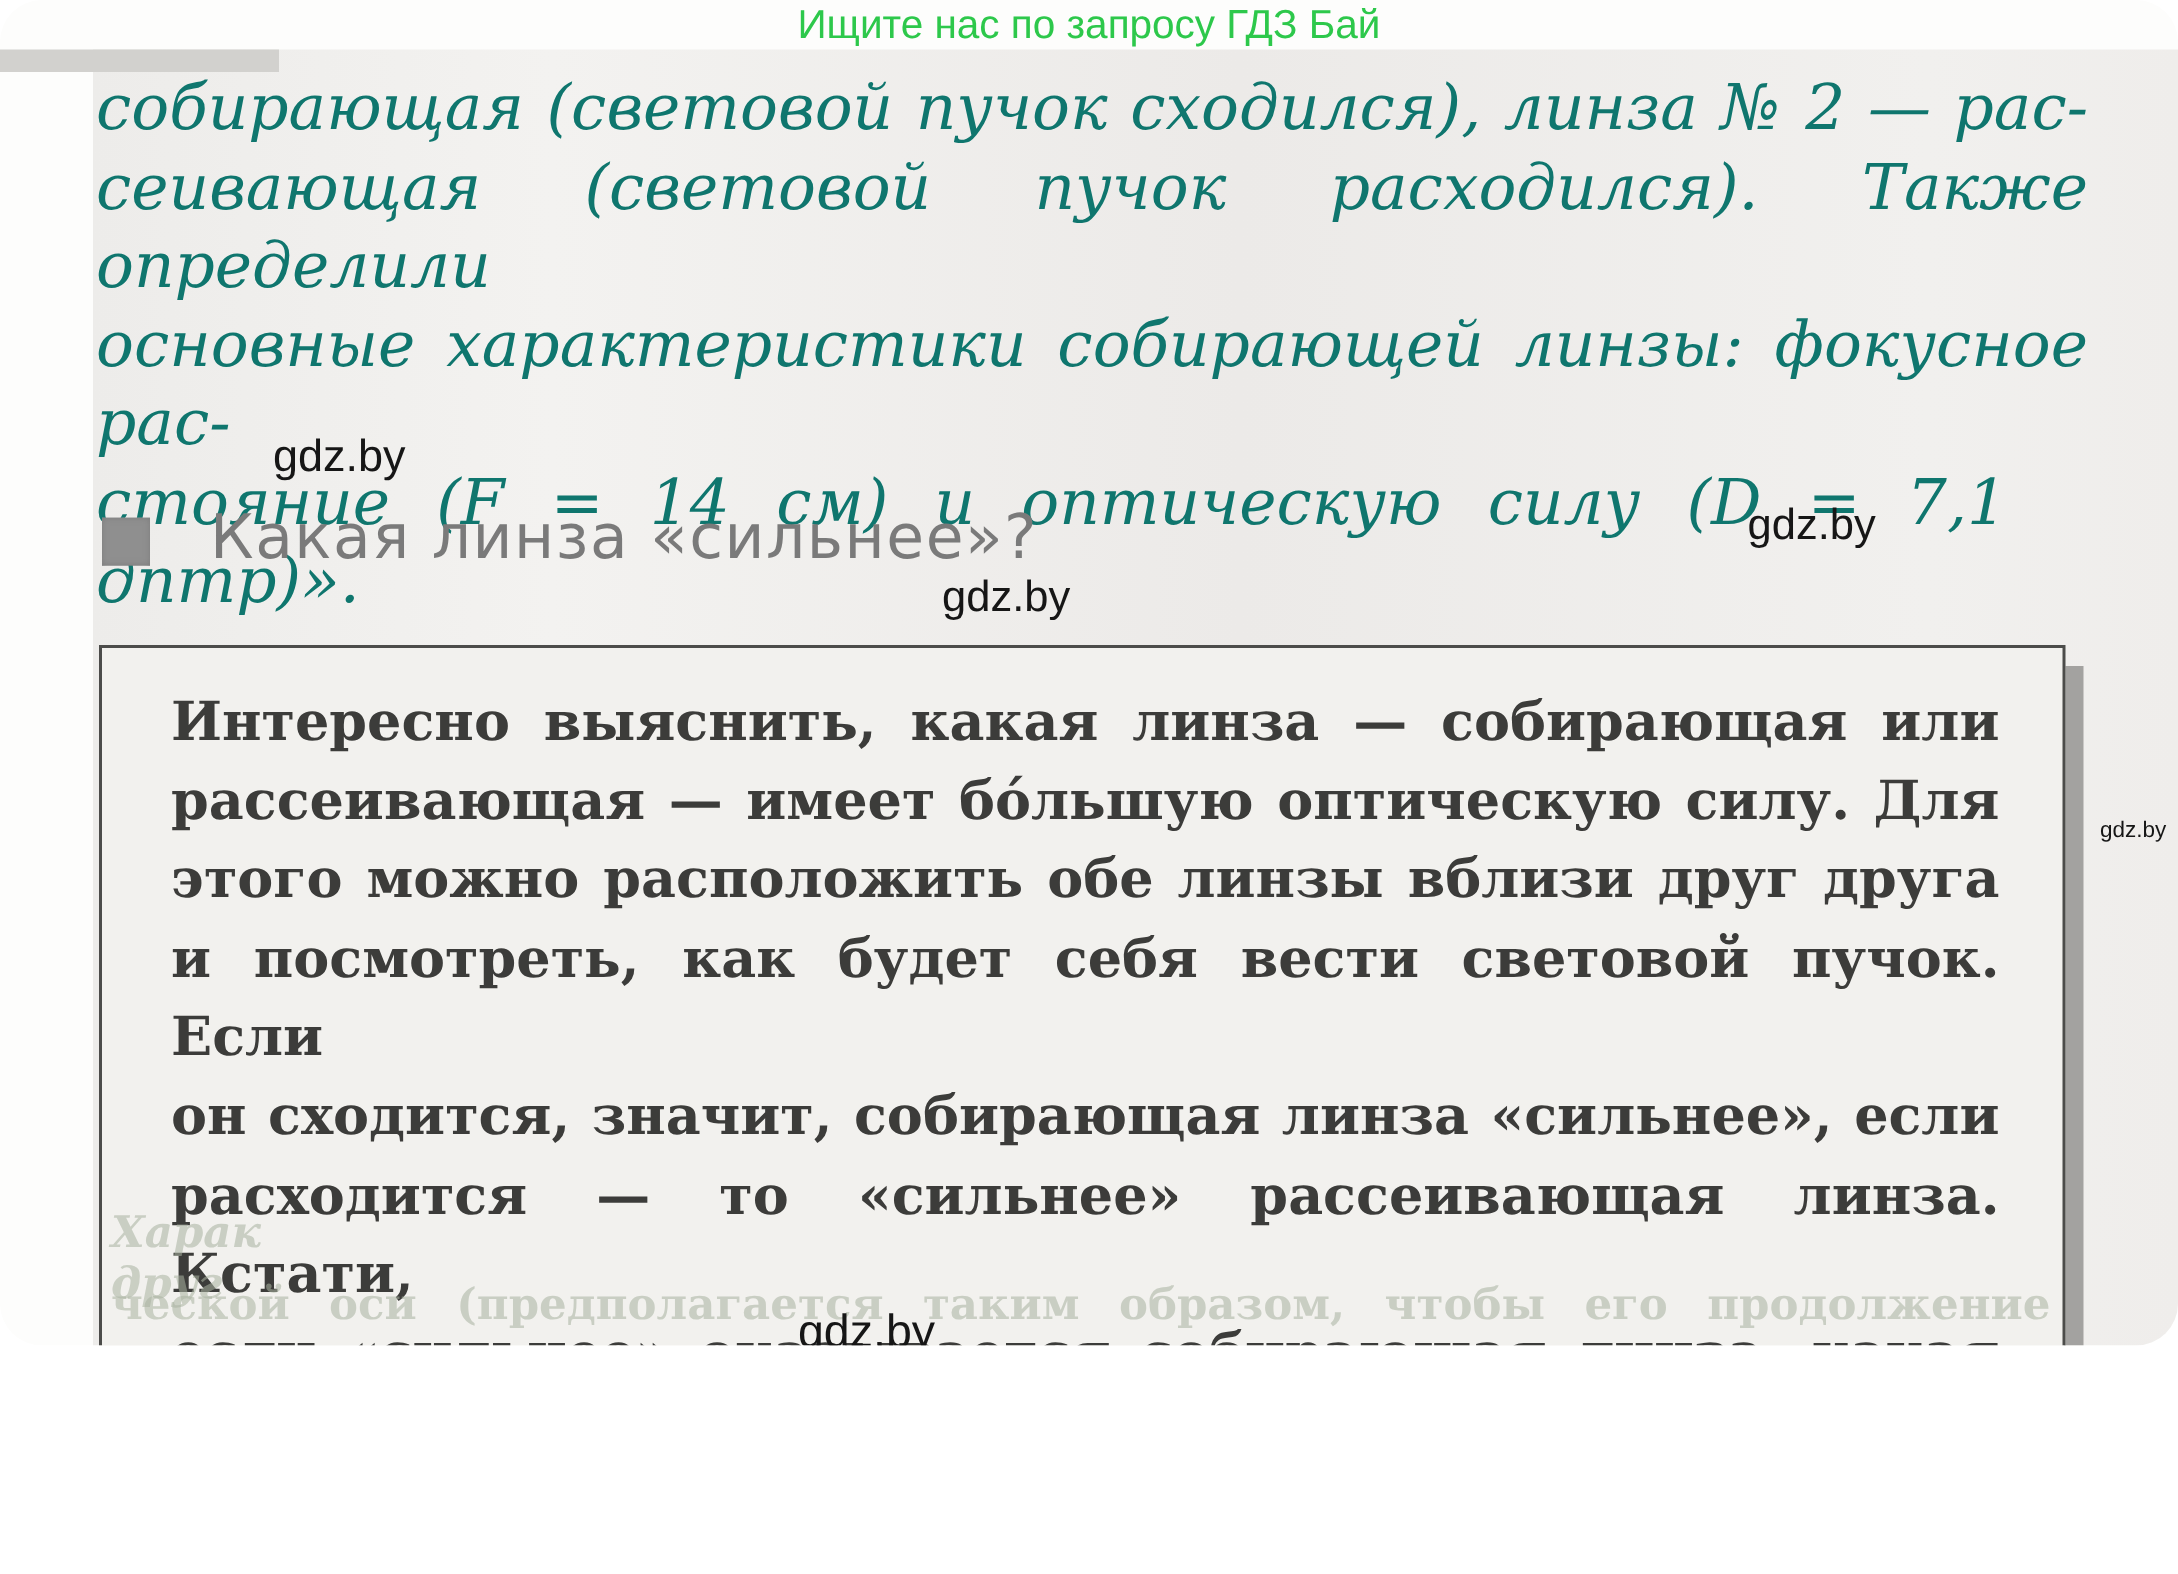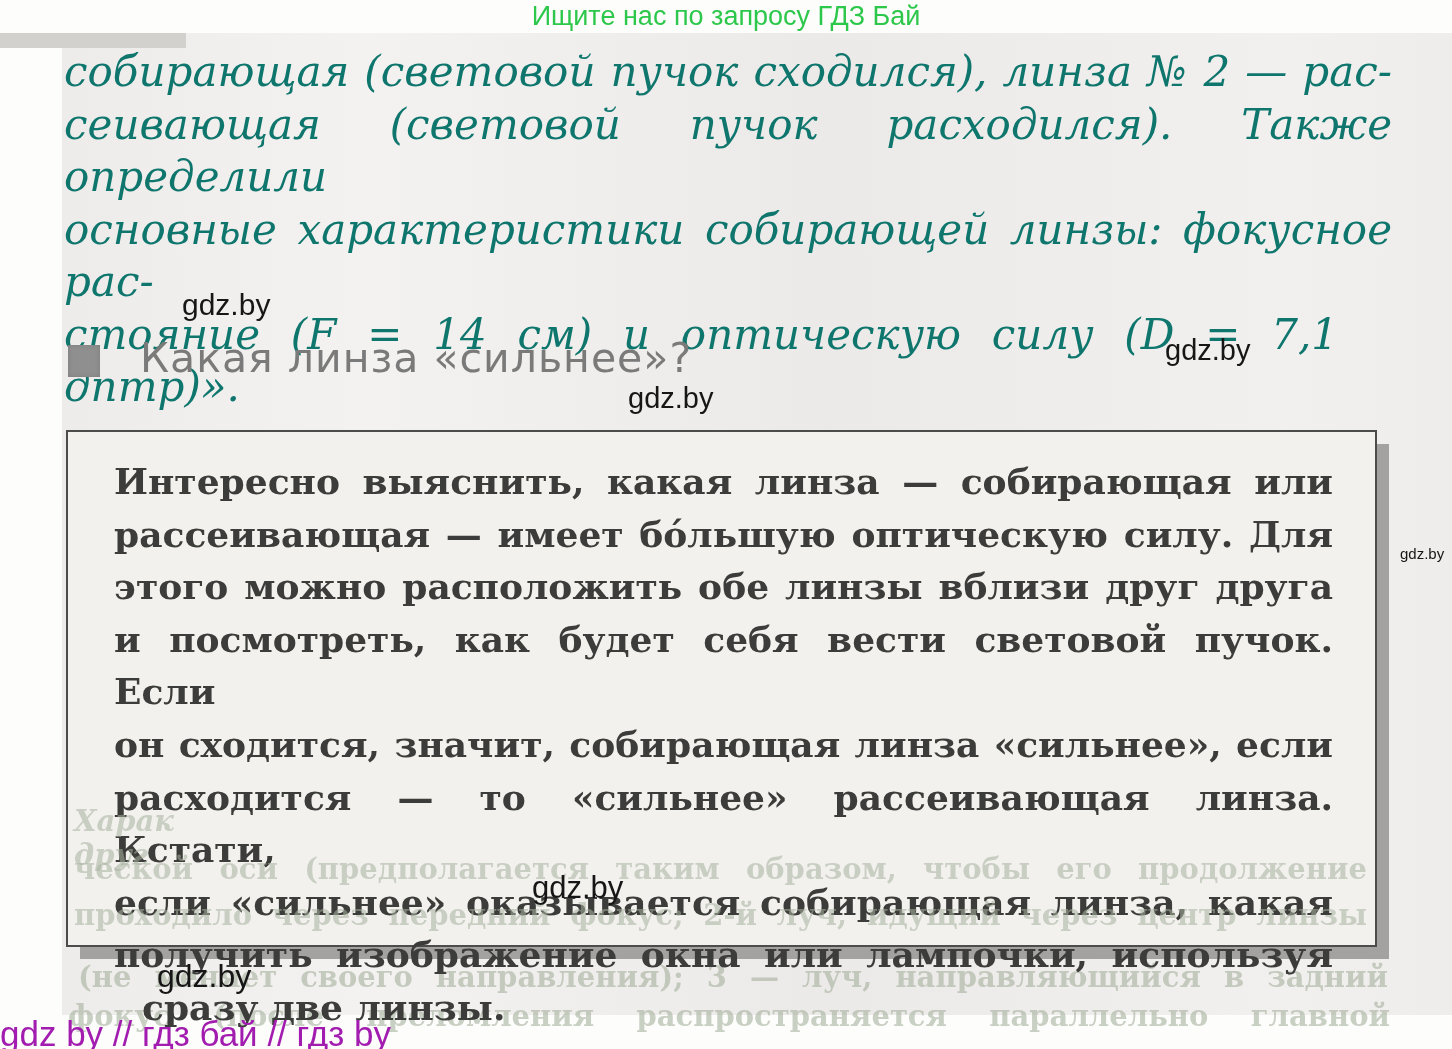--- a/index.html
+++ b/index.html
@@ -1,22 +1,23 @@
 <!DOCTYPE html>
 <html><head>
 <meta charset="utf-8">
 <style>
   html, body { margin: 0; padding: 0; }
   .page {
     position: relative;
     width: 1452px;
-    height: 1049px;
+    height: 897px;
     background: #fdfdfc;
     overflow: hidden;
     font-family: "DejaVu Serif", serif;
+    border-radius: 28px;
   }
   
   .promo {
     position: absolute;
     top: 0px; left: 0; width: 100%;
     text-align: center;
     font-family: "Liberation Sans", sans-serif;
     font-size: 27px;
     line-height: 32px;
     color: #2dc84b;

